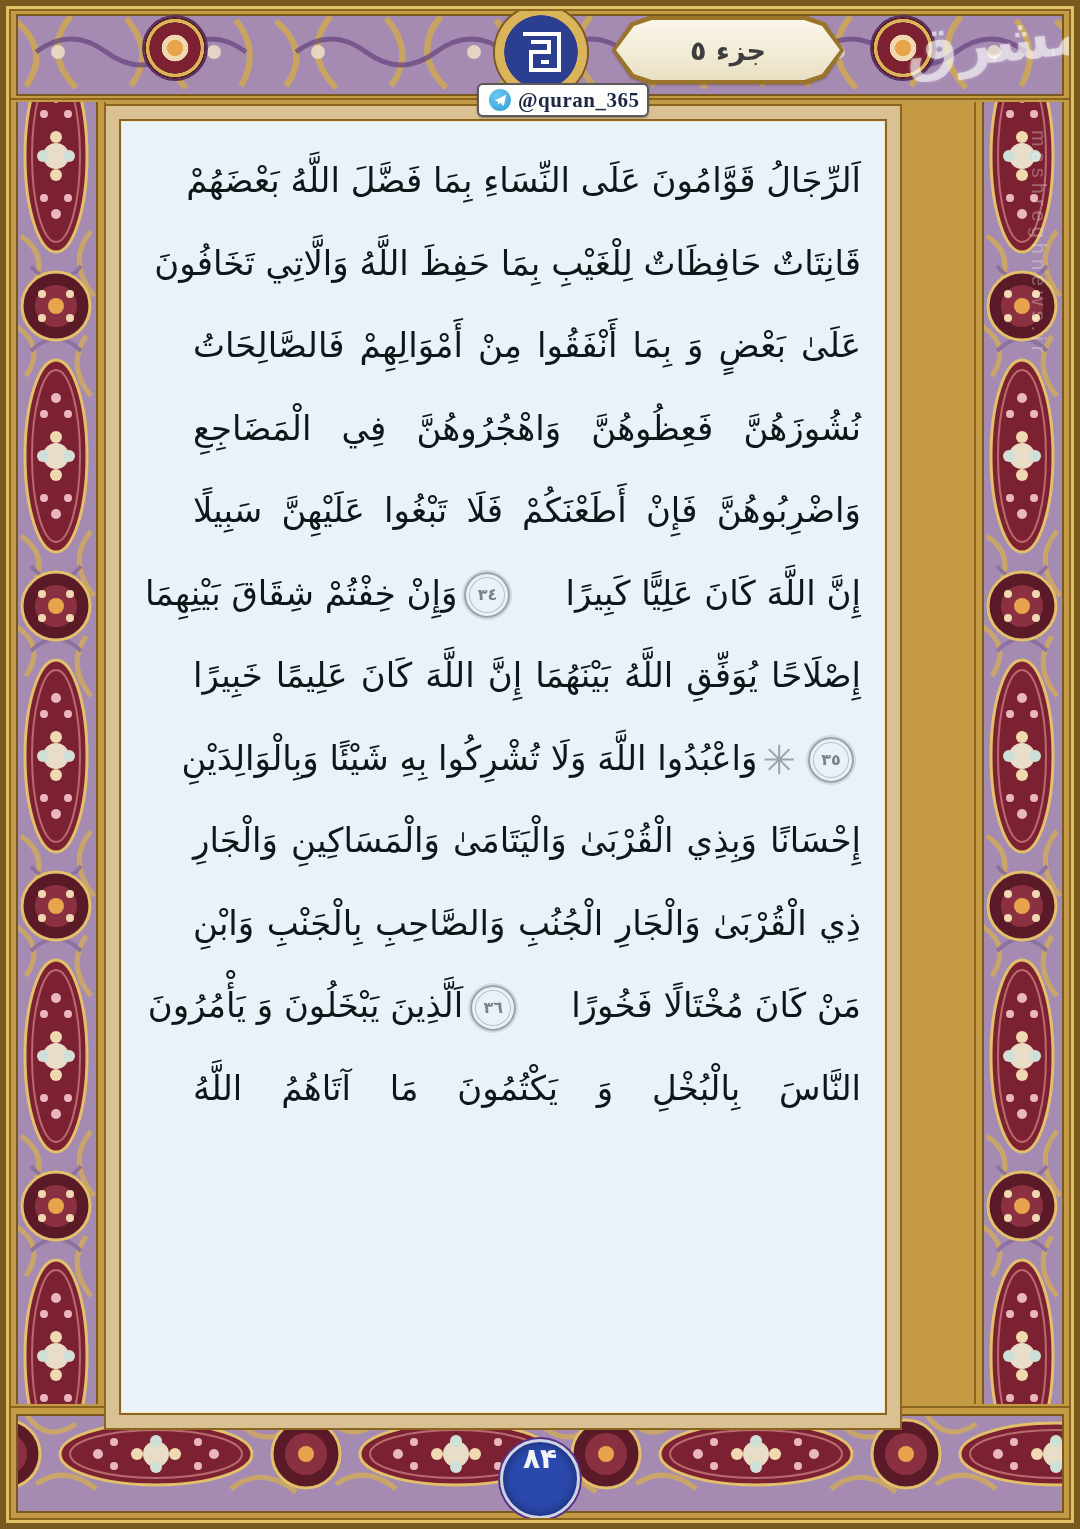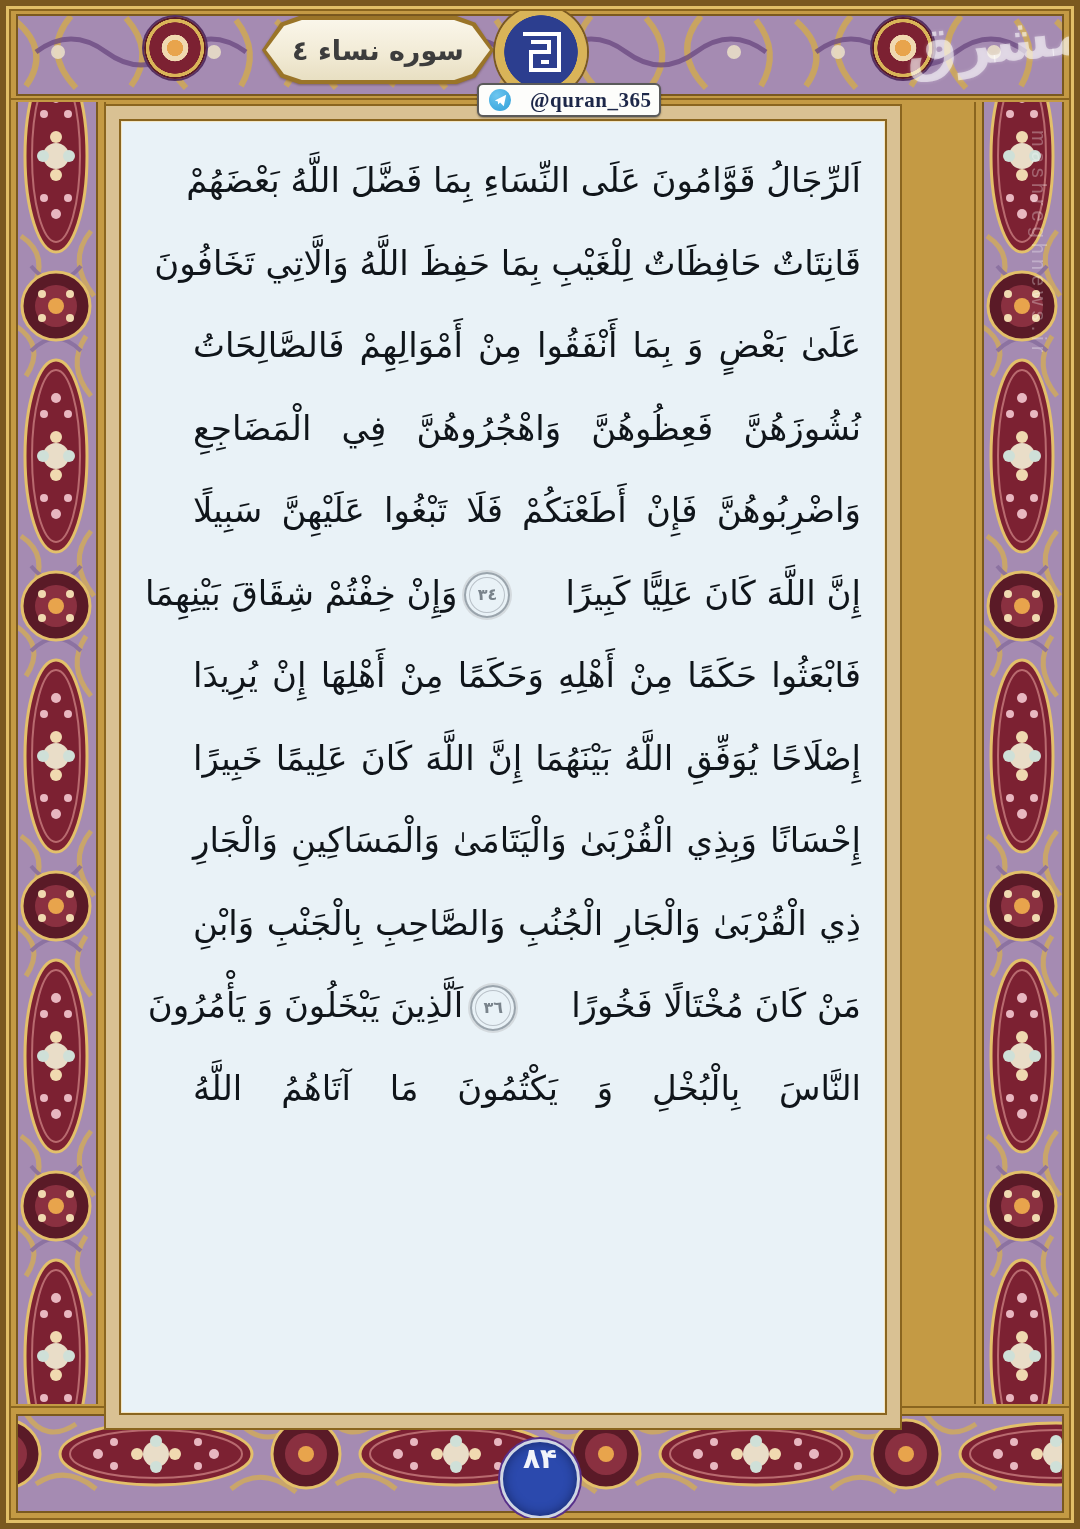--- a/index.html
+++ b/index.html
@@ -55,21 +55,21 @@
   }
   .rosette-medallion{
     position:absolute;z-index:12;border-radius:50%;
     background:radial-gradient(circle,#e8a44c 0 18%,#f0d9b0 19% 30%,#7c2132 31% 58%,#d9b458 59% 66%,#5a1a27 67% 86%,#caa24e 87% 100%);
     box-shadow:0 0 0 2px #553063;
   }
   .telegram-badge{
     position:absolute;left:477px;top:83px;z-index:14;
     height:30px;padding:0 8px 0 10px;
     background:#fdfdfb;border:2px solid #5a5a5a;border-radius:6px;
-    display:flex;align-items:center;gap:19px;direction:ltr;
+    display:flex;align-items:center;gap:7px;direction:ltr;
     box-shadow:0 1px 2px rgba(0,0,0,.35);
   }
   .telegram-icon{
     width:22px;height:22px;border-radius:50%;
     background:radial-gradient(circle at 35% 30%,#6ec6f0,#2f9fd8);
     display:flex;align-items:center;justify-content:center;flex:0 0 auto;
   }
   .telegram-handle{
     font-family:"Liberation Serif","DejaVu Serif",serif;
     font-weight:bold;font-size:21px;color:#1d2749;letter-spacing:.5px;
@@ -225,24 +225,24 @@
   </svg>
   <svg class="strip strip-bottom" width="1068" height="119">
     <rect width="1068" height="119" fill="#c49a44"></rect>
     <rect x="3" y="3" width="1062" height="113" fill="none" stroke="#8a651f" stroke-width="2"></rect>
     <rect x="11" y="11" width="1046" height="97" fill="url(#ph)" stroke="#7a591f" stroke-width="2"></rect>
   </svg>
 
   <div class="rosette-medallion" style="left:144px;top:17px;width:62px;height:62px;"></div>
   <div class="rosette-medallion" style="left:872px;top:17px;width:62px;height:62px;"></div>
 
-  <div class="cartouche cartouche-left">
+  <div class="cartouche cartouche-right">
     <div class="shape-outer">
         <div class="shape-inner">
-      <span>سوره نساء ٤</span>
+      <span>جزء ٥</span>
     </div>
       </div>
   </div>
 
   <div class="top-medallion">
     <svg width="48" height="48" viewBox="0 0 48 48">
       <path d="M6 6 H42 V42 H14 V24 H32 V14 H14" fill="none" stroke="#ffffff" stroke-width="4"></path>
       <path d="M24 34 h8" stroke="#ffffff" stroke-width="4"></path>
     </svg>
   </div>
@@ -257,22 +257,22 @@
   </div>
 
   <div class="text-frame">
     <div class="text-panel">
         <div class="qline"><span class="qtext">اَلرِّجَالُ قَوَّامُونَ عَلَى النِّسَاءِ بِمَا فَضَّلَ اللَّهُ بَعْضَهُمْ</span></div>
         <div class="qline"><span class="qtext">قَانِتَاتٌ حَافِظَاتٌ لِلْغَيْبِ بِمَا حَفِظَ اللَّهُ وَالَّاتِي تَخَافُونَ</span></div>
         <div class="qline"><span class="qtext">عَلَىٰ بَعْضٍ وَ بِمَا أَنْفَقُوا مِنْ أَمْوَالِهِمْ فَالصَّالِحَاتُ</span></div>
         <div class="qline"><span class="qtext">نُشُوزَهُنَّ فَعِظُوهُنَّ وَاهْجُرُوهُنَّ فِي الْمَضَاجِعِ</span></div>
         <div class="qline"><span class="qtext">وَاضْرِبُوهُنَّ فَإِنْ أَطَعْنَكُمْ فَلَا تَبْغُوا عَلَيْهِنَّ سَبِيلًا</span></div>
         <div class="qline"><span class="qtext">إِنَّ اللَّهَ كَانَ عَلِيًّا كَبِيرًا</span><span class="ayah-marker">٣٤</span><span class="qtext">وَإِنْ خِفْتُمْ شِقَاقَ بَيْنِهِمَا</span></div>
-        <div class="qline"><span class="qtext">فَابْعَثُوا حَكَمًا مِنْ أَهْلِهِ وَحَكَمًا مِنْ أَهْلِهَا إِنْ يُرِيدَا</span></div>
         <div class="qline"><span class="qtext">إِصْلَاحًا يُوَفِّقِ اللَّهُ بَيْنَهُمَا إِنَّ اللَّهَ كَانَ عَلِيمًا خَبِيرًا</span></div>
+        <div class="qline"><span class="ayah-marker">٣٥</span><span class="hizb-marker">✳</span><span class="qtext">وَاعْبُدُوا اللَّهَ وَلَا تُشْرِكُوا بِهِ شَيْئًا وَبِالْوَالِدَيْنِ</span></div>
         <div class="qline"><span class="qtext">إِحْسَانًا وَبِذِي الْقُرْبَىٰ وَالْيَتَامَىٰ وَالْمَسَاكِينِ وَالْجَارِ</span></div>
         <div class="qline"><span class="qtext">ذِي الْقُرْبَىٰ وَالْجَارِ الْجُنُبِ وَالصَّاحِبِ بِالْجَنْبِ وَابْنِ</span></div>
         <div class="qline"><span class="qtext">مَنْ كَانَ مُخْتَالًا فَخُورًا</span><span class="ayah-marker">٣٦</span><span class="qtext">اَلَّذِينَ يَبْخَلُونَ وَ يَأْمُرُونَ</span></div>
         <div class="qline"><span class="qtext">النَّاسَ بِالْبُخْلِ وَ يَكْتُمُونَ مَا آتَاهُمُ اللَّهُ</span></div>
       </div>
   </div>
 
   <div class="page-number-circle">
     <span>۸۴</span>
   </div>

